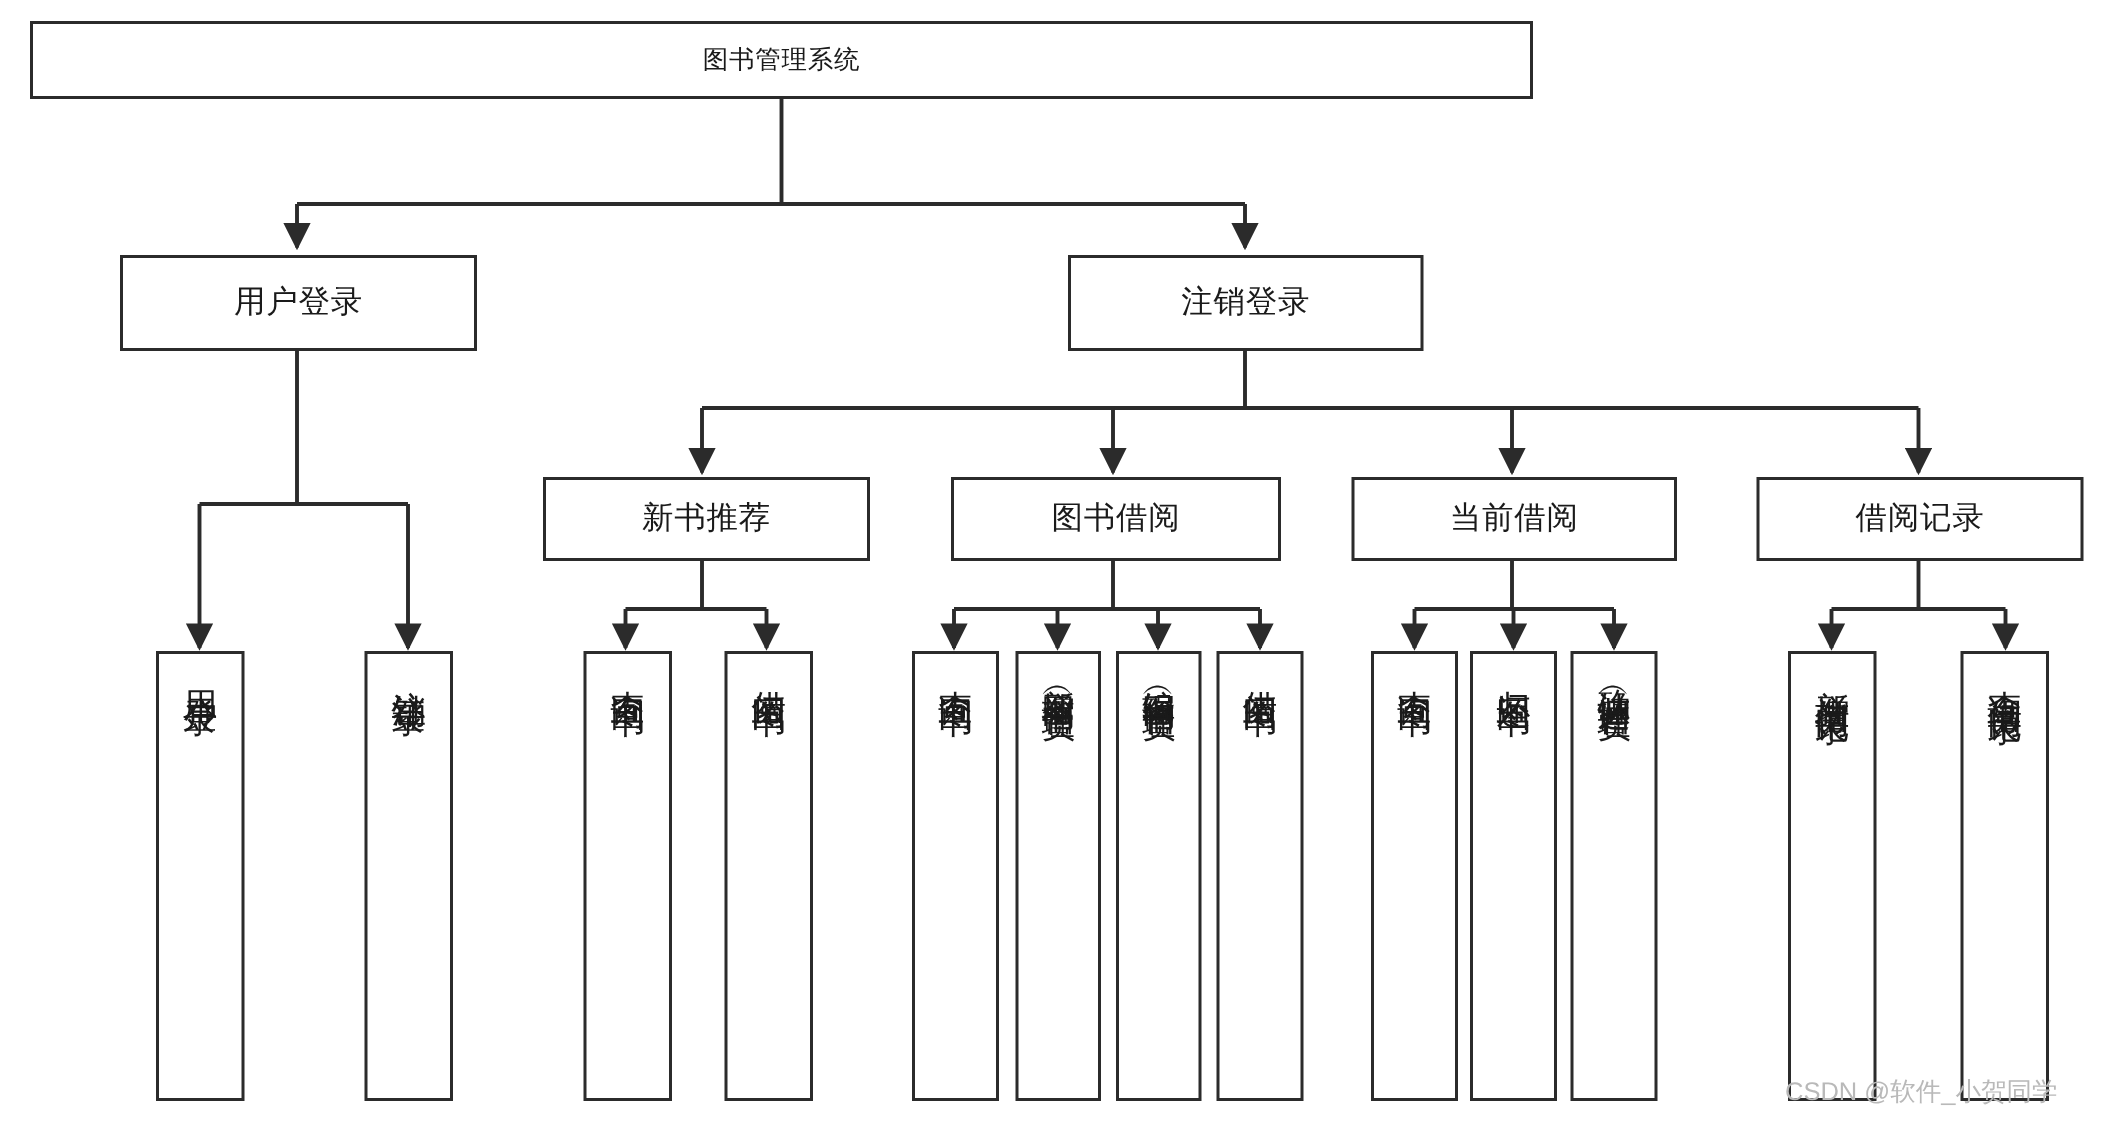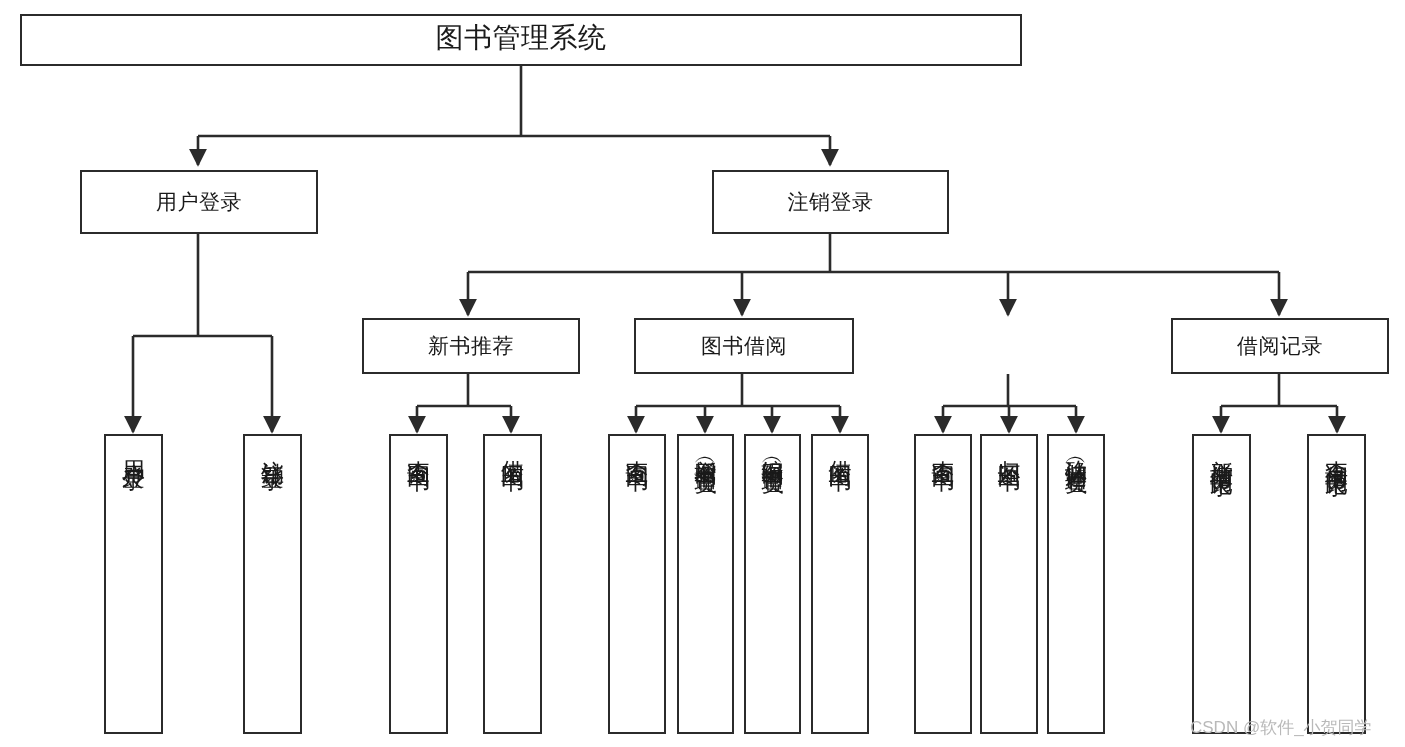--- a/index.html
+++ b/index.html
@@ -41,21 +41,21 @@
     display: block;
     text-align: center;
     line-height: 1.12;
     letter-spacing: 0.5px;
   }
   
   .node.horiz .lbl {
     font-size: 21px;
     white-space: nowrap;
   }
-  .node.root .lbl { font-size: 28px; font-family: Liberation Mono, monospace; }
+  .node.root .lbl { font-size: 17px; }
   
   .node.vert {
     align-items: flex-start;
     justify-content: center;
     padding-top: 6px;
   }
   .node.vert .lbl {
     writing-mode: vertical-rl;
     text-orientation: upright;
     font-size: 23px;
@@ -142,20 +142,23 @@
   <div class="node horiz" style="left:712px; top:170px; width:237px; height:64px;">
     <span class="lbl">注销登录</span>
   </div>
 
   <div class="node horiz" style="left:634px; top:318px; width:220px; height:56px;">
     <span class="lbl">图书借阅</span>
   </div>
   <div class="node horiz" style="left:362px; top:318px; width:218px; height:56px;">
     <span class="lbl">新书推荐</span>
   </div>
+  <div class="node horiz" style="left:901px; top:318px; width:217px; height:56px;">
+    <span class="lbl">当前借阅</span>
+  </div>
   <div class="node horiz" style="left:1171px; top:318px; width:218px; height:56px;">
     <span class="lbl">借阅记录</span>
   </div>
 
   <div class="node vert" style="left:104px; top:434px; width:59px; height:300px;">
     <span class="lbl">用户登录</span>
   </div>
   <div class="node vert" style="left:243px; top:434px; width:59px; height:300px;">
     <span class="lbl">注销登录</span>
   </div>

